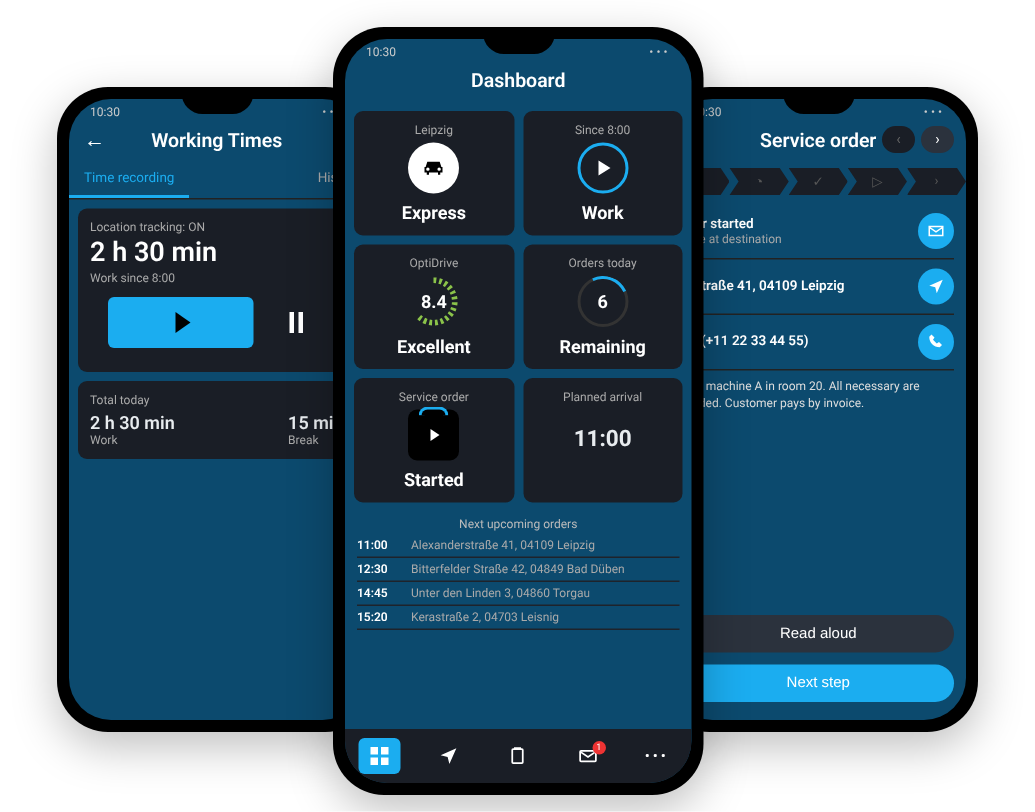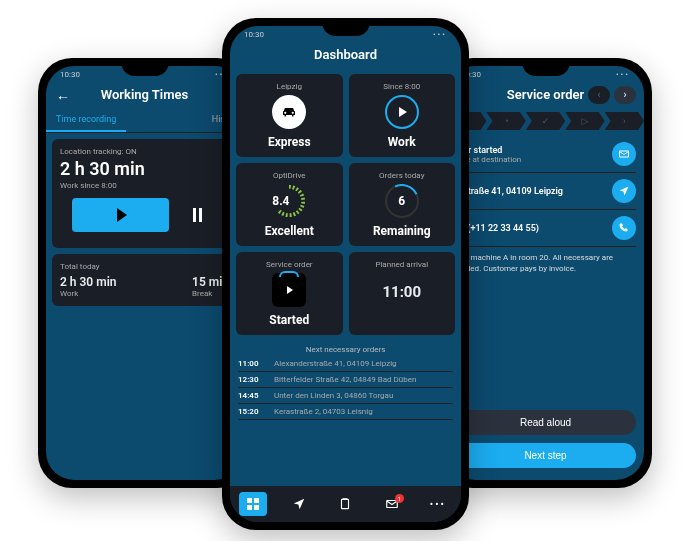--- a/index.html
+++ b/index.html
@@ -36,41 +36,41 @@
     overflow: hidden;
     color: #e8ecef;
   }
   
   .phone-left { left: 38px; top: 58px; width: 213px; height: 430px; z-index: 1;}
   .phone-right { right: 38px; top: 58px; width: 213px; height: 430px; z-index: 1;}
   
   .phone-center { left: 222px; top: 18px; width: 247px; height: 512px; z-index: 2;}
   .statusbar { display:flex; justify-content:space-between; align-items:center; padding: 4px 14px 2px; font-size: 8px; color:#ccc;}
   .dots { letter-spacing:2px; }
-  .header { display:flex; align-items:center; justify-content:center; position:relative; padding: 6px 10px;}
+  .header { display:flex; align-items:flex-end; justify-content:center; position:relative; padding: 6px 10px;}
   .header .title { font-size: 13px; font-weight:600; color:#fff;}
   .header .back { position:absolute; left:10px; font-size:14px; color:#fff;}
   .header .nav { position:absolute; right:8px; display:flex; gap:4px;}
   .chevbtn { width:22px; height:18px; display:flex; align-items:center; justify-content:center; border-radius:9px; font-size:10px;}
   .chevbtn.dim { background:#1a1e26; color:#666;}
   .chevbtn.lit { background:#2b323d; color:#fff;}
   .tabs { display:flex; font-size:9px; color:#aaa; border-bottom:1px solid #222;}
   .tabs div { padding:6px 10px;}
   .tabs .active { color:#1badf0; border-bottom:2px solid #1badf0;}
   .card { background:#1a1e26; border-radius:6px; padding:8px; }
   .grid2 { display:grid; grid-template-columns:1fr 1fr; gap:6px; padding:6px;}
   .tile { background:#1a1e26; border-radius:6px; padding:8px 4px; text-align:center;}
   .tile .label { font-size:8px; color:#aaa; margin-bottom:4px;}
   .tile .value { font-size:12px; font-weight:700; color:#fff;}
   .circ { width:34px; height:34px; border-radius:50%; margin:2px auto 6px; display:flex; align-items:center; justify-content:center; position:relative;}
   .circ.car { background:#fff; color:#000; font-size:14px;}
   .circ.ring { border:2px solid #1badf0;}
   .circ.ring::after { content:""; position:absolute; inset:-2px; border-radius:50%; }
   .circ .play { width:0;height:0;border-left:8px solid #fff;border-top:5px solid transparent;border-bottom:5px solid transparent; margin-left:2px;}
-  .optidrive-ring { width:34px;height:34px;margin:2px auto 6px;position:relative;display:flex;align-items:center;}
+  .optidrive-ring { width:34px;height:34px;margin:2px auto 6px;position:relative;display:flex;align-items:center;justify-content:center;}
   .optidrive-ring svg { position:absolute; inset:0;}
   .optidrive-val { font-size:12px; font-weight:700; color:#fff;}
   .remaining-ring { width:34px;height:34px;margin:2px auto 6px;border-radius:50%;border:2px solid #333;position:relative;display:flex;align-items:center;justify-content:center;}
   .remaining-ring::before { content:""; position:absolute; inset:-2px; border-radius:50%; border:2px solid transparent; border-top-color:#1badf0; transform:rotate(20deg);}
   .sq { width:34px;height:34px;background:#000;border-radius:6px;margin:2px auto 6px;display:flex;align-items:center;justify-content:center;position:relative;}
   .sq::before { content:""; position:absolute; top:-2px;left:50%;transform:translateX(-50%);width:16px;height:4px;border:2px solid #1badf0;border-bottom:none;border-radius:12px 12px 0 0;}
   .sq .sm-play { width:0;height:0;border-left:6px solid #fff;border-top:4px solid transparent;border-bottom:4px solid transparent;margin-left:1px;}
   .plannedval { font-size:15px; font-weight:700; padding:10px 0;}
   .section-title { font-size:8px; color:#bbb; text-align:center; padding:4px 0 2px;}
   .orders { padding:0 8px;}
@@ -210,21 +210,21 @@
         <div class="sq">
             <div class="sm-play"></div>
           </div>
         <div class="value">Started</div>
       </div>
       <div class="tile">
         <div class="label">Planned arrival</div>
         <div class="plannedval">11:00</div>
       </div>
     </div>
-    <div class="section-title">Next necessary orders</div>
+    <div class="section-title">Next upcoming orders</div>
     <div class="orders">
       <div class="row">
           <span class="t">11:00</span>
           <span class="a">Alexanderstraße 41, 04109 Leipzig</span>
         </div>
       <div class="row">
           <span class="t">12:30</span>
           <span class="a">Bitterfelder Straße 42, 04849 Bad Düben</span>
         </div>
       <div class="row">

